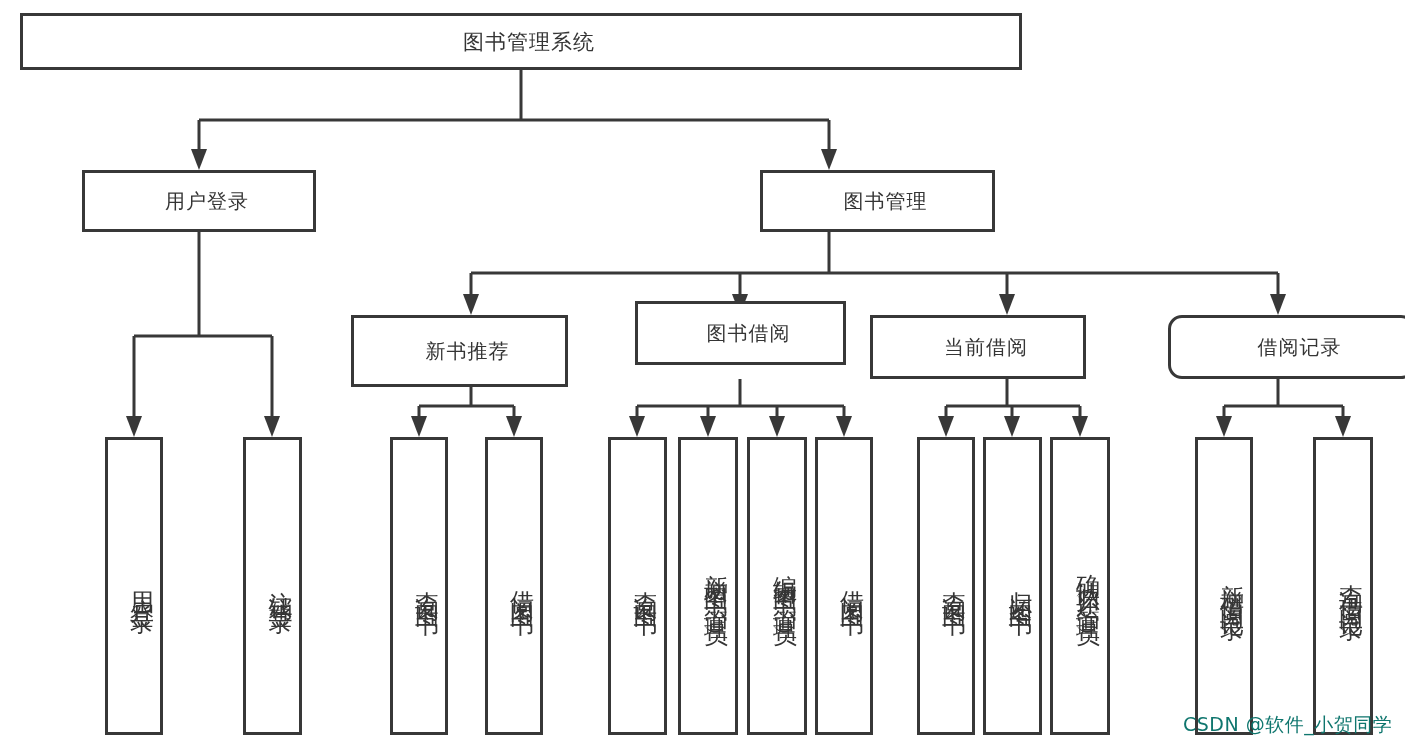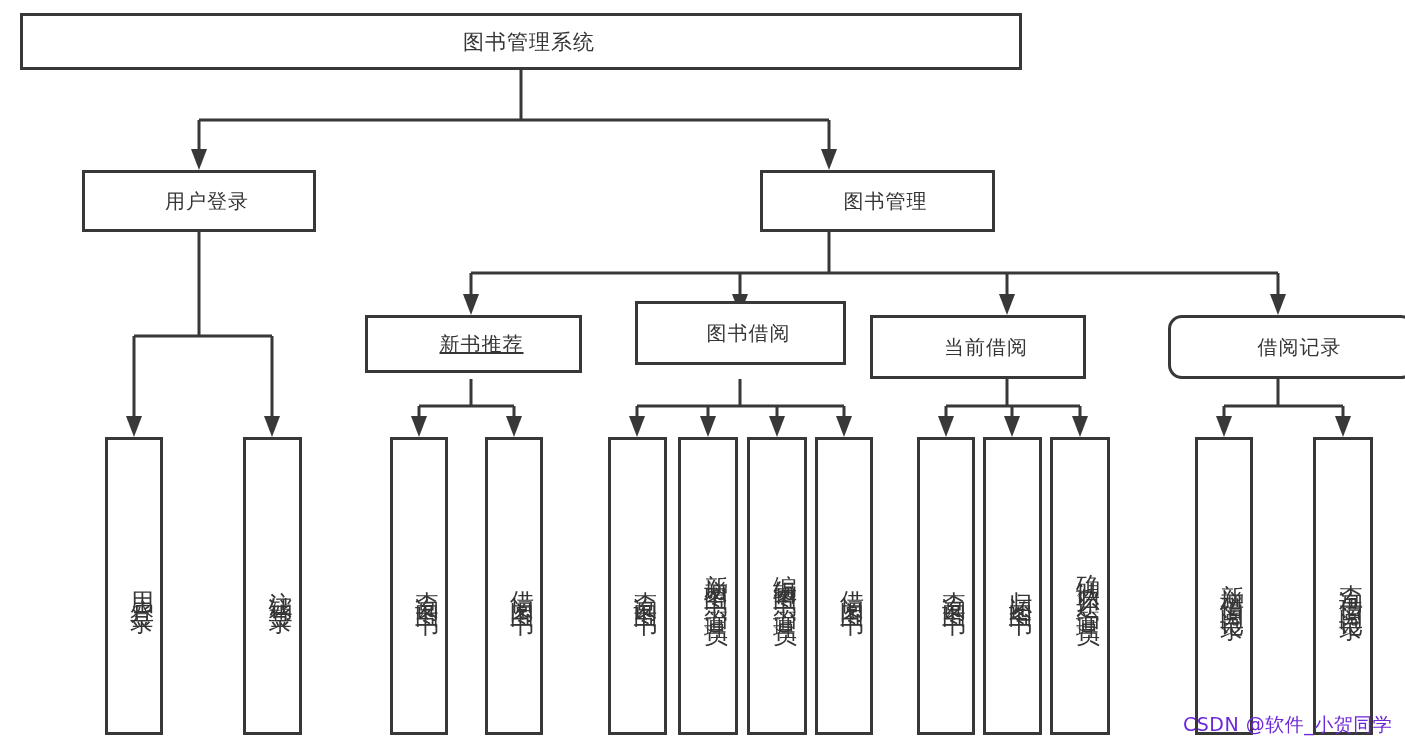--- a/index.html
+++ b/index.html
@@ -30,21 +30,21 @@
     text-orientation:mixed;
     font-size:24px;
     letter-spacing:7px;
     line-height:1;
     white-space:nowrap;
   }
   .watermark{
     position:absolute;
     left:1183px;top:712px;
     font-size:19px;
-    color:#6d28d9;
+    color:#0f766e;
     z-index:5;
     white-space:nowrap;
     letter-spacing:0.5px;
   }
 </style>
 </head>
 <body>
 
 <div class="canvas">
 
@@ -85,21 +85,21 @@
       <polygon points="1224,437 1216,416 1232,416"></polygon>
       <polygon points="1343,437 1335,416 1351,416"></polygon>
     </g>
   </svg>
 
   <div class="node node-h node-root" style="left:20px;top:13px;width:1002px;height:57px;">图书管理系统</div>
 
   <div class="node node-h" style="left:82px;top:170px;width:234px;height:62px;">用户登录</div>
   <div class="node node-h" style="left:712px;top:170px;width:235px;height:62px;margin-left:48px;">图书管理</div>
 
-  <div class="node node-h" style="left:365px;top:315px;width:217px;height:58px;text-decoration:underline;">新书推荐</div>
+  <div class="node node-h" style="left:351px;top:315px;width:217px;height:72px;">新书推荐</div>
   <div class="node node-h" style="left:635px;top:301px;width:211px;height:64px;">图书借阅</div>
   <div class="node node-h" style="left:870px;top:315px;width:216px;height:64px;">当前借阅</div>
   <div class="node node-h" style="left:1168px;top:315px;width:247px;height:64px;border-radius:14px;">借阅记录</div>
 
   <div class="node" style="left:105px;top:437px;width:58px;height:298px;">
     <span class="vtext">用户登录</span>
   </div>
   <div class="node" style="left:243px;top:437px;width:59px;height:298px;">
     <span class="vtext">注销登录</span>
   </div>

